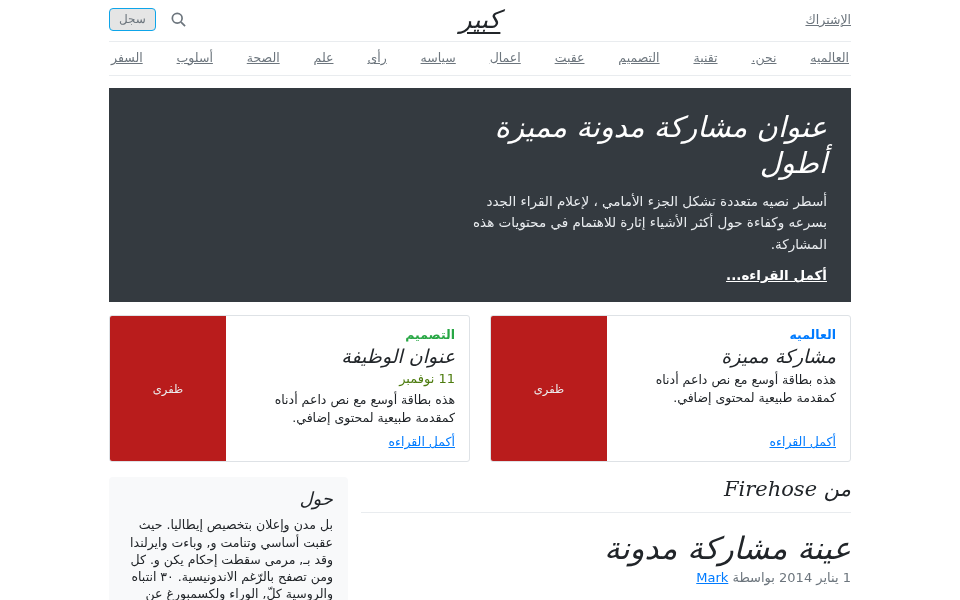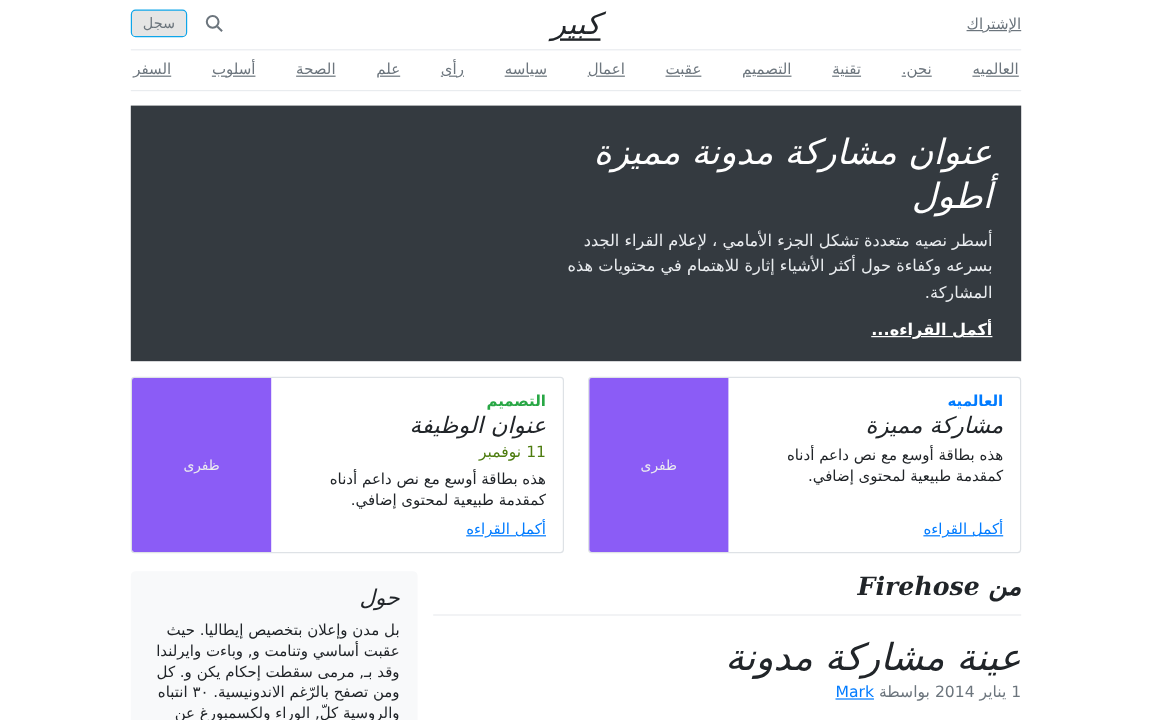--- a/index.html
+++ b/index.html
@@ -82,33 +82,33 @@
     font-family: "DejaVu Serif", "DejaVu Sans", serif; font-style: italic;
     font-weight: normal; font-size: 19px; margin: 3px 0 2px; line-height: 1.25;
   }
   .card-date { font-size: 13px; color: #4d7c0f; margin-bottom: 5px; }
   .card-text { font-size: 12.5px; line-height: 1.45; margin: 0; }
   .card-link {
     margin-top: auto; font-size: 12.5px; color: #007bff;
     text-decoration: underline; cursor: pointer; align-self: flex-start;
   }
   .thumb {
-    width: 116px; flex-shrink: 0; background: #8b5cf6;
+    width: 116px; flex-shrink: 0; background: #b91c1c;
     color: #eceeef; font-size: 11.5px;
     display: flex; align-items: center; justify-content: center;
   }
 
   
   .content { display: flex; gap: 13px; margin-top: 15px; align-items: flex-start; }
   .main-col { width: 490px; }
   .side-col { width: 239px; }
 
   .section-title {
     font-family: "DejaVu Serif", "DejaVu Sans", serif; font-style: italic;
-    font-weight: bold; font-size: 21px; margin: 0;
+    font-weight: normal; font-size: 21px; margin: 0;
     padding-bottom: 11px; border-bottom: 1px solid #e9ecef;
   }
   .article-title {
     font-family: "DejaVu Serif", "DejaVu Sans", serif; font-style: italic;
     font-weight: normal; font-size: 31px; margin: 17px 0 2px; line-height: 1.2;
   }
   .article-meta { font-size: 12.5px; color: #6c757d; margin: 0 0 13px; }
   .article-meta a { color: #007bff; text-decoration: underline; cursor: pointer; }
   .article p { font-size: 13px; line-height: 1.45; margin: 0 0 13px; }
 

